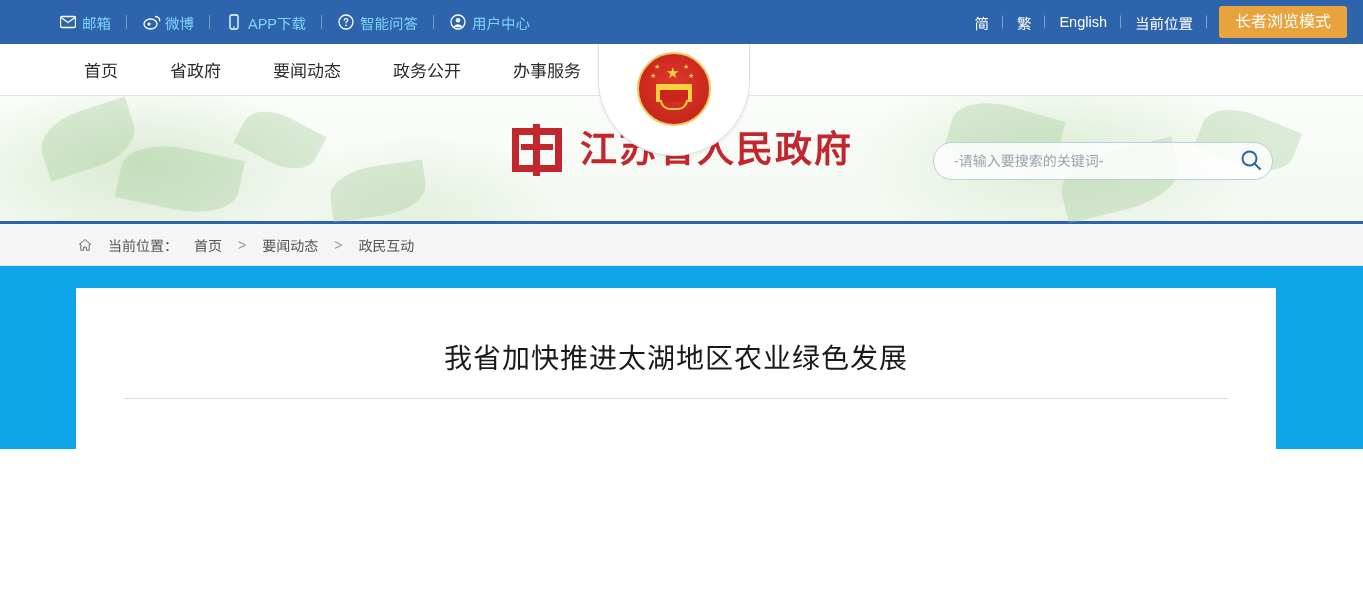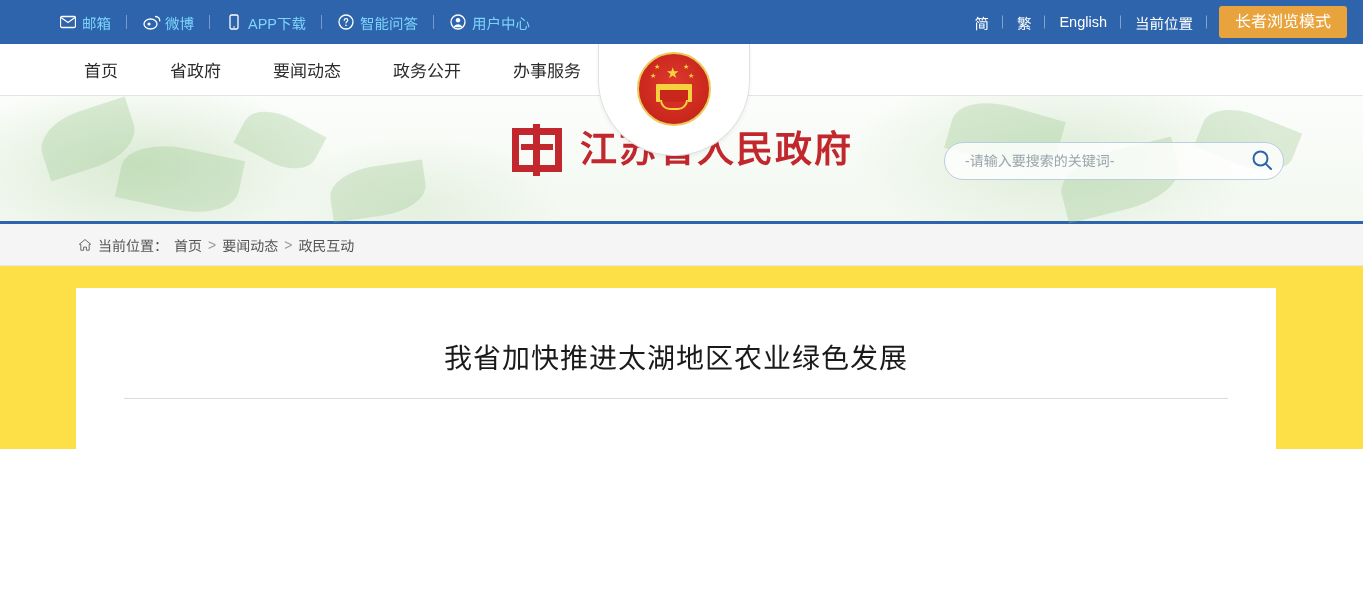--- a/index.html
+++ b/index.html
@@ -178,21 +178,21 @@
     font-family: "DejaVu Serif", "Liberation Serif", serif;
     font-size: 37px; font-weight: bold; color: #c1272d;
     letter-spacing: 2px; line-height: 1.12;
   }
   .logo-url {
     font-size: 15px; color: #c1272d; letter-spacing: 3.2px;
     font-weight: bold; margin-top: 4px;
   }
   .search-box {
     position: absolute;
-    right: 79px; top: 46px;
+    right: 90px; top: 46px;
     width: 340px; height: 38px;
     background: rgba(255,255,255,0.82);
     border: 1px solid #b9cfdd;
     border-radius: 19px;
     display: flex; align-items: center;
     padding: 0 6px 0 18px;
   }
   .search-input {
     flex: 1 1 auto;
     border: none; outline: none; background: transparent;
@@ -206,27 +206,27 @@
   }
 
   
   .crumb-bar {
     height: 42px;
     background: #f5f5f5;
     border-bottom: 1px solid #e8e8e8;
     display: flex; align-items: center;
     padding-left: 78px;
     font-size: 14px; color: #555;
-    gap: 6px;
+    gap: 16px;
   }
   .crumb-link { color: #555; cursor: pointer; }
   .crumb-sep { color: #999; }
 
   
-  .page-body { background: #fde047; height: 183px; position: relative; }
+  .page-body { background: #0ea5e9; height: 183px; position: relative; }
   .article {
     position: absolute;
     left: 76px; top: 22px;
     width: 1200px;
     background: #ffffff;
     padding: 34px 48px 0 48px;
     min-height: 300px;
   }
   .art-title {
     text-align: center;

